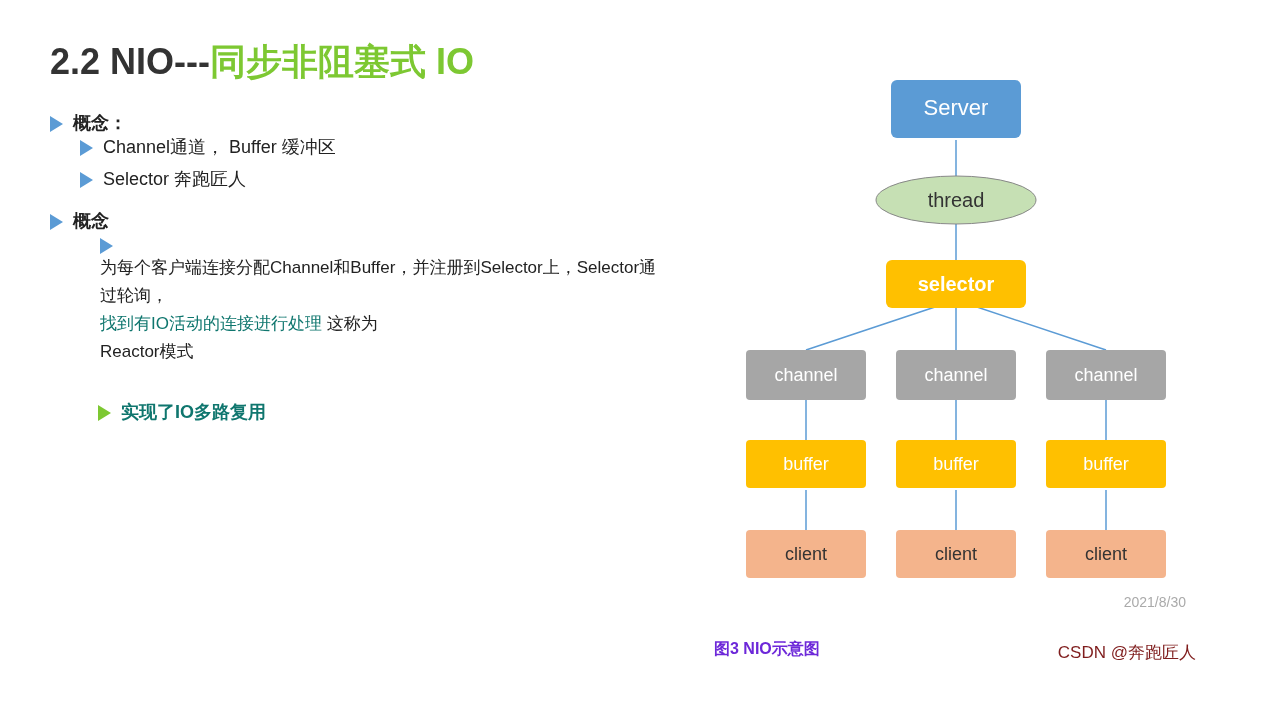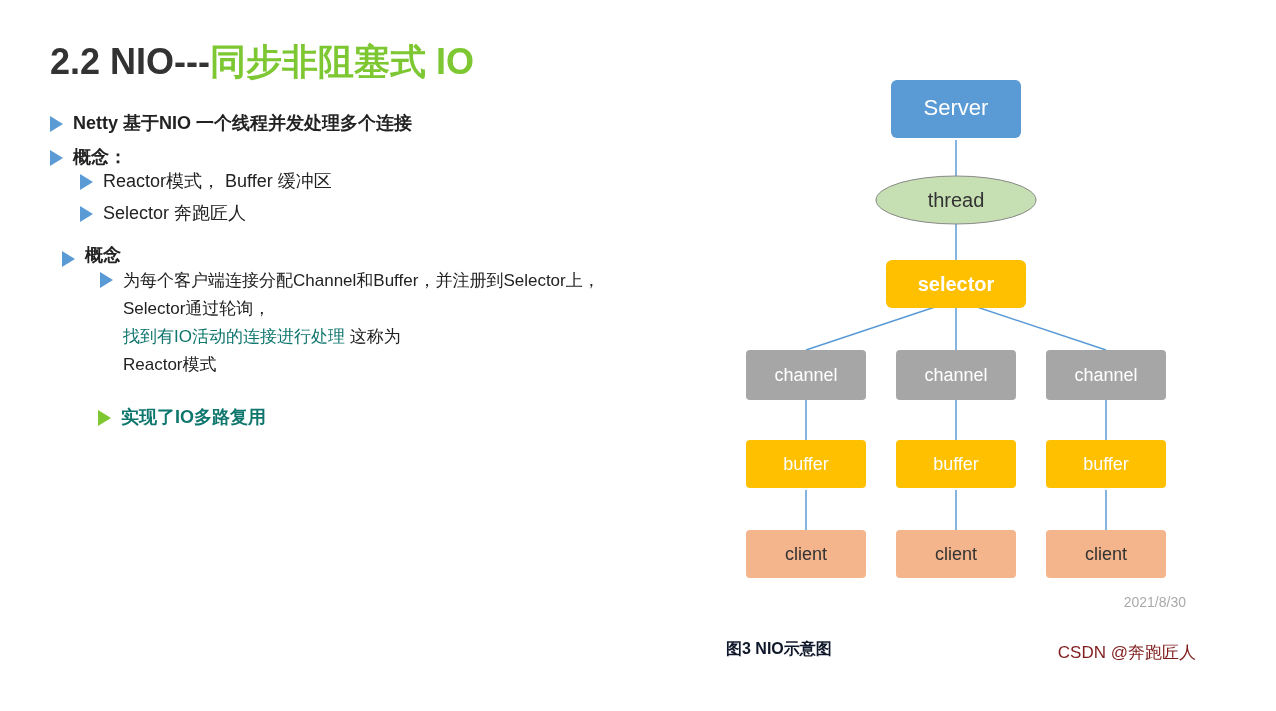--- a/index.html
+++ b/index.html
@@ -97,24 +97,25 @@
 
     .text-green {
       color: #0f766e;
     }
 
     .text-bold {
       font-weight: normal;
     }
 
     .paragraph-item {
-      margin-bottom: 16px;
+      margin-bottom: 24px;
       font-size: 17px;
       color: #222;
       line-height: 1.6;
+      flex-direction: column;
     }
 
     
     .diagram-container {
       width: 500px;
       position: relative;
       height: 620px;
     }
 
     svg.diagram {
@@ -127,23 +128,23 @@
       position: absolute;
       bottom: 60px;
       right: 20px;
       font-size: 14px;
       color: #aaa;
     }
 
     .diagram-caption {
       position: absolute;
       bottom: 10px;
-      left: 20px;
+      left: 8px;
       font-size: 16px;
-      color: #0f172a;
+      color: #6d28d9;
       font-weight: bold;
     }
 
     .diagram-credit {
       position: absolute;
       bottom: 6px;
       right: 10px;
       font-size: 17px;
       color: #7f1d1d;
     }
@@ -153,44 +154,40 @@
 
 <div class="slide">
 
   <div class="left-panel">
     <h1 class="title">
       <span>2.2 NIO---</span><span class="highlight">同步非阻塞式 IO</span>
     </h1>
 
     <ul class="content-list">
 
-      <li class="bullet-item">
-        <span class="bullet-icon"></span>
-        <span>Netty 基于NIO 一个线程并发处理多个连接</span>
-      </li>
 
       <li class="bullet-item" style="flex-direction:column;text-align:center;">
         <div style="display:flex;align-items:flex-start;">
           <span class="bullet-icon"></span>
           <span>概念：</span>
         </div>
         <ul class="sub-list">
           <li class="sub-item">
             <span class="bullet-icon"></span>
-            <span>Reactor模式，  Buffer 缓冲区</span>
+            <span>Channel通道，  Buffer 缓冲区</span>
           </li>
           <li class="sub-item">
             <span class="bullet-icon"></span>
             <span>Selector 奔跑匠人</span>
           </li>
         </ul>
       </li>
 
       <li class="bullet-item" style="flex-direction:column;">
-        <div style="display:flex;align-items:flex-end;margin-left:12px;">
+        <div style="display:flex;align-items:flex-start;">
           <span class="bullet-icon"></span>
           <span>概念</span>
         </div>
         <ul class="sub-list">
           <li class="sub-item paragraph-item" style="margin-left:20px;">
             <span class="bullet-icon"></span>
             <span style="font-size:17px;line-height:1.65;">
               <span>为每个客户端连接分配Channel和Buffer，并注册到Selector上，Selector通过轮询，</span><br>
               <span class="text-green">找到有IO活动的连接进行处理</span><span> 这称为</span><br>
               <span class="text-bold">Reactor模式</span>

